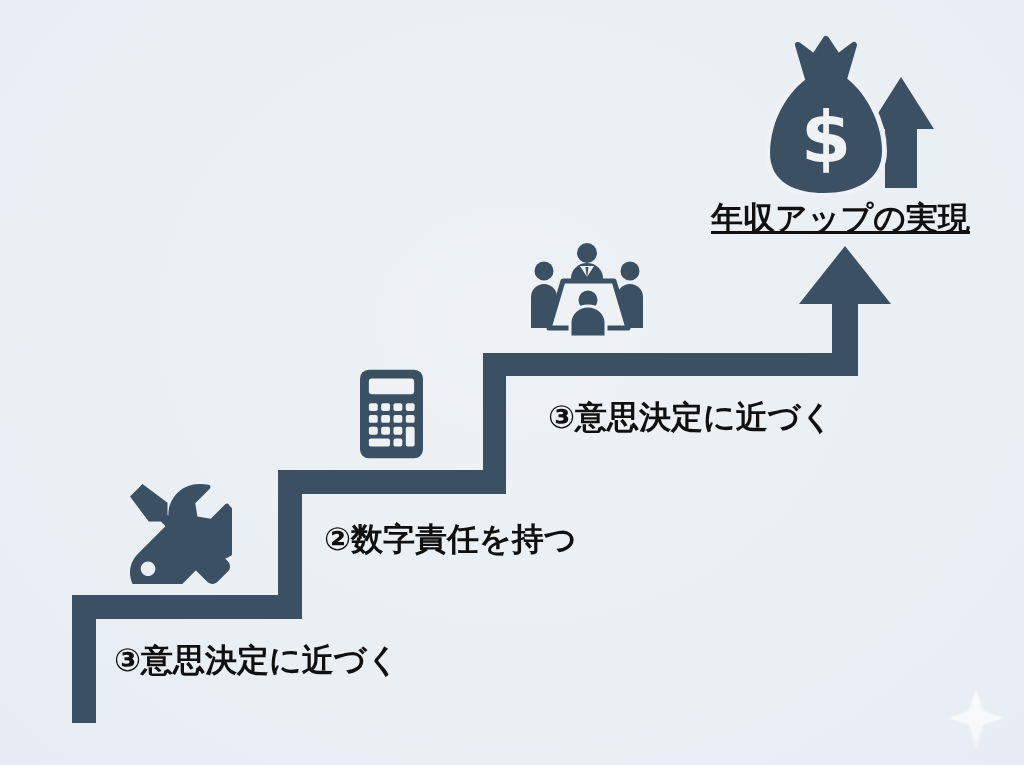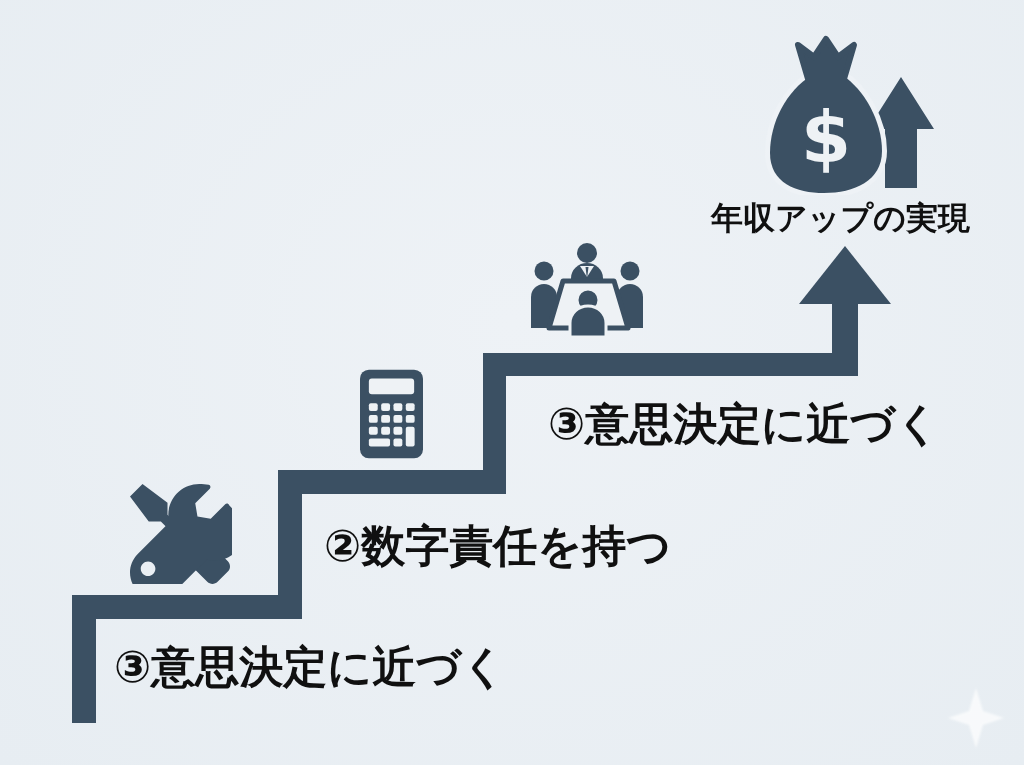--- a/index.html
+++ b/index.html
@@ -19,25 +19,25 @@
   .arrow-shaft   { left:832px; top:300px; width:26px;  height:76px; }
   .arrow-head {
     position:absolute; left:799px; top:246px; width:0; height:0;
     border-left:46px solid transparent; border-right:46px solid transparent;
     border-bottom:58px solid var(--accent,#3b5063);
   }
   .label {
     position:absolute; font-weight:800; color:var(--text,#101010);
     white-space:nowrap; line-height:1.1;
   }
-  .step-label { font-size:44px; }
+  .step-label { font-size:32px; }
   .label-step1 { left:114px; top:643px; }
   .label-step2 { left:324px; top:522px;text-align:right; }
   .label-step3 { left:548px; top:400px; }
-  .label-goal  { left:711px; top:201px; font-size:32px; }
+  .label-goal  { left:711px; top:201px; font-size:32px;text-decoration:underline; }
   .icon { position:absolute; }
   .icon-tools      { left:128px; top:484px; width:104px; height:100px; }
   .icon-calculator { left:360px; top:369px; width:63px;  height:90px; }
   .icon-meeting    { left:525px; top:240px; width:135px; height:112px; }
   .icon-money      { left:758px; top:33px;  width:185px; height:162px; }
   .icon-sparkle    { left:948px; top:688px; width:56px;  height:60px; opacity:.7; filter:blur(1px); }
   .fill-accent { fill: var(--accent,#3b5063); }
   .fill-light  { fill: var(--icon_detail,#eef2f5); }
 </style>
 </head>

